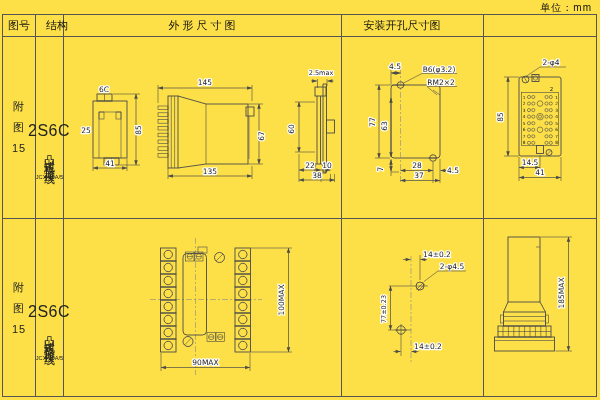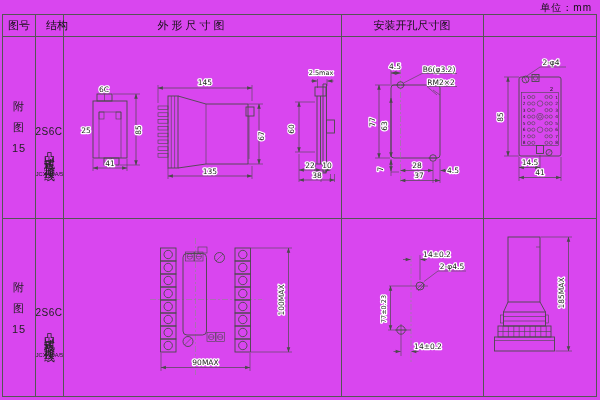--- a/index.html
+++ b/index.html
@@ -1,26 +1,26 @@
 <!DOCTYPE html>
 <html><head>
 <meta charset="utf-8">
 <style>
   html,body{margin:0;padding:0;background:#fff;}
-  .canvas{position:relative;width:600px;height:400px;background:#d946ef;overflow:hidden;
+  .canvas{position:relative;width:600px;height:400px;background:#fde047;overflow:hidden;
           font-family:"Liberation Sans","DejaVu Sans",sans-serif;color:#222;}
   .unit{position:absolute;top:1px;right:8px;font-size:10px;letter-spacing:1px;color:#111;}
   .tbl{position:absolute;left:2px;top:14px;width:595px;height:383px;border:1px solid #555;box-sizing:border-box;}
   .vline{position:absolute;top:0;bottom:0;width:1px;background:#555;}
   .hline{position:absolute;left:0;right:0;height:1px;background:#555;}
   .hcell{position:absolute;top:0;height:21px;display:flex;align-items:center;justify-content:center;
          font-size:11px;color:#111;white-space:nowrap;}
   .cell{position:absolute;display:flex;flex-direction:column;align-items:center;justify-content:center;}
   .fig span{font-size:11px;line-height:1;margin:5px 0;letter-spacing:1px;}
-  .model{font-size:10px;margin-bottom:6px;letter-spacing:0.5px;margin-top:48px;}
+  .model{font-size:16px;margin-bottom:6px;letter-spacing:0.5px;margin-top:48px;}
   .vdesc{writing-mode:vertical-rl;text-orientation:upright;font-size:11px;letter-spacing:3px;line-height:1;}
   .sub{font-size:6px;margin-top:7px;transform:scaleX(0.95);white-space:nowrap;}
   svg{position:absolute;left:0;top:0;}
   .ln{stroke:#4a4a4a;stroke-width:0.9;fill:none;}
   .lt{stroke:#4a4a4a;stroke-width:0.6;fill:none;}
   .dl{stroke:#4a4a4a;stroke-width:0.7;fill:none;}
   .cl{stroke:#8a8a8a;stroke-width:0.6;fill:none;stroke-dasharray:6 2 2 2;}
   .dt{font-family:"DejaVu Sans",sans-serif;font-size:7.5px;fill:#1c1c1c;text-anchor:middle;
       paint-order:stroke;stroke:#fff;stroke-width:2.5px;stroke-linejoin:round;}
   .dts{font-size:6.5px;}
@@ -35,22 +35,22 @@
   <div class="tbl">
     <div class="vline" style="left:32px"></div>
     <div class="vline" style="left:60px"></div>
     <div class="vline" style="left:338px"></div>
     <div class="vline" style="left:480px"></div>
     <div class="hline" style="top:21px"></div>
     <div class="hline" style="top:203px"></div>
 
     <div class="hcell" style="left:0;width:32px">图号</div>
     <div class="hcell" style="left:40px;width:28px">结构</div>
-    <div class="hcell" style="left:49px;width:278px">外 形 尺 寸 图</div>
-    <div class="hcell" style="left:338px;width:142px">安装开孔尺寸图</div>
+    <div class="hcell" style="left:60px;width:278px">外 形 尺 寸 图</div>
+    <div class="hcell" style="left:328px;width:142px">安装开孔尺寸图</div>
 
     <div class="cell fig" style="left:0;top:21px;width:32px;height:182px">
       <span>附</span>
       <span>图</span>
       <span>15</span>
     </div>
     <div class="cell" style="left:32px;top:21px;width:28px;height:182px">
       <span class="model">2S6C</span>
       <span class="vdesc">凸出式板后接线</span>
       <span class="sub">JCX-10A/5</span>

